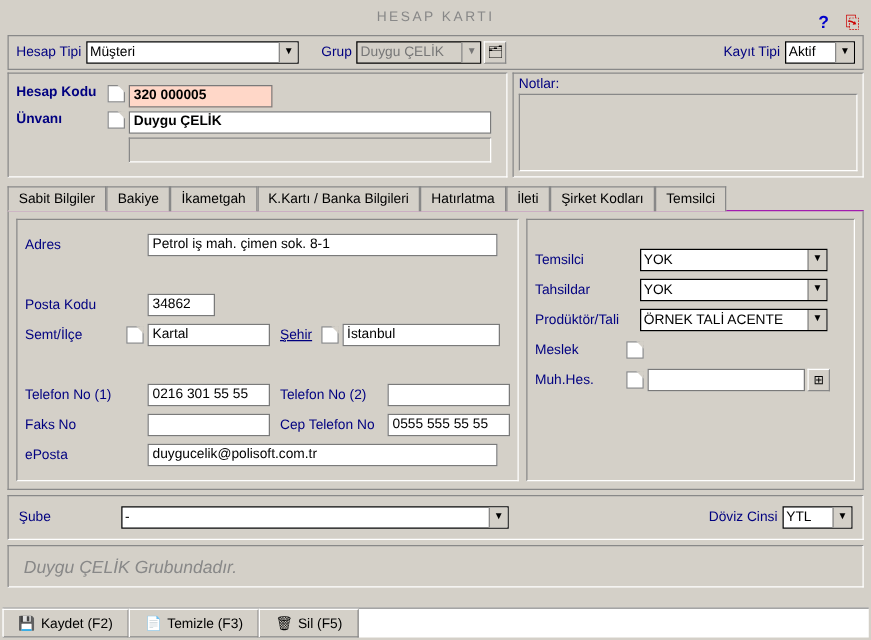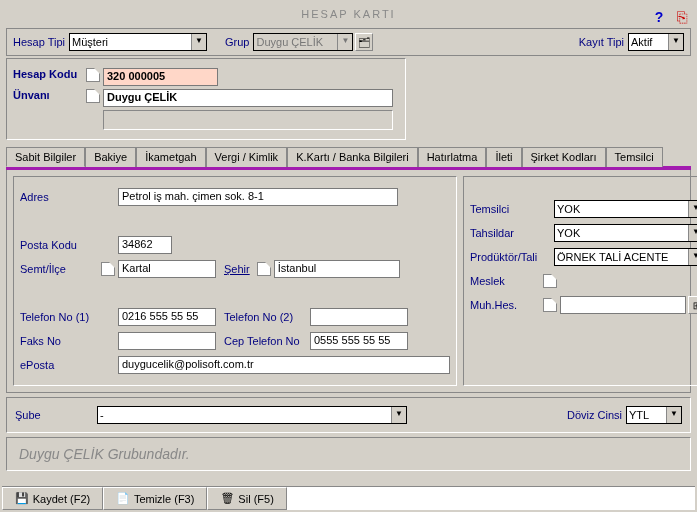--- a/index.html
+++ b/index.html
@@ -17,21 +17,21 @@
 .doc-icon { width: 14px; height: 14px; display: inline-block; margin: 0 3px; background: #fff; border: 1px solid #888; position: relative; }
 .doc-icon::after { content: ""; position: absolute; right: -1px; top: -1px; border: 3px solid transparent; border-right-color: #d4d0c8; border-top-color: #d4d0c8; }
 .text-input { background: #fff; border: 1px solid #7a7a7a; height: 18px; padding: 1px 3px; display: inline-block; overflow: hidden; }
 .text-input.pink { background: #ffd7c8; }
 .multiline { background: #d4d0c8; border: 1px solid #888; border-top-color: #888; border-left-color: #888; border-right-color: #fff; border-bottom-color: #fff; }
 .section { display: flex; margin: 0 6px; gap: 4px; }
 .left-col { flex: 0 0 400px; }
 .right-col { flex: 1; }
 .notes-label { color: #000080; padding: 2px 4px; }
 .notes-box { height: 62px; margin: 0 4px 4px 4px; }
-.tabs { display: flex; margin: 6px 6px 0 6px; border-bottom: 4px solid #a21caf; }
+.tabs { display: flex; margin: 6px 6px 0 6px; border-bottom: 1px solid #a21caf; }
 .tab { padding: 3px 8px; border: 1px solid #888; border-bottom: none; background: #d4d0c8; margin-right: 0px; position: relative; top: 1px; white-space: nowrap; }
 .tab.active { background: #d4d0c8; border-bottom: 1px solid #d4d0c8; }
 .tab-content { border: 1px solid #888; border-top: none; margin: 0 6px; padding: 6px; display: flex; gap: 6px; }
 .panel { border: 1px solid #888; border-right-color: #fff; border-bottom-color: #fff; padding: 6px; }
 .left-panel { flex: 0 0 400px; }
 .right-panel { flex: 1; }
 .row { display: flex; align-items: center; margin: 4px 0; min-height: 20px; }
 .row-label { width: 78px; color: #000080; }
 .dots-btn { width: 18px; height: 18px; background: #d4d0c8; border: 1px solid #888; border-top-color:#fff; border-left-color:#fff; display: inline-flex; align-items:center; justify-content:center; font-size:10px; margin-left: 2px; }
 .footer-bar { margin: 4px 6px; border: 1px solid #888; border-right-color:#fff; border-bottom-color:#fff; padding: 8px; display:flex; align-items:center; }
@@ -47,21 +47,21 @@
 <div class="header">
   <span>HESAP  KARTI</span>
   <div class="header-icons">
     <span style="color:#0000cc;font-weight:bold;font-size:14px;">?</span>
     <span style="color:#c00;font-size:14px;">⎘</span>
   </div>
 </div>
 
 <div class="top-bar">
   <span class="label">Hesap Tipi</span>
-  <div class="combo" style="width:138px;margin-right:18px;">
+  <div class="combo" style="width:170px;margin-right:18px;">
     <span>Müşteri</span>
       <div class="combo-btn">▼</div>
   </div>
   <span class="label">Grup</span>
   <div class="combo disabled-combo" style="width:100px;">
     <span>Duygu ÇELİK</span>
       <div class="combo-btn">▼</div>
   </div>
   <span class="dots-btn">🗂</span>
   <div style="flex:1"></div>
@@ -83,27 +83,30 @@
       <span class="field-label">Ünvanı</span>
       <span class="doc-icon"></span>
       <div class="text-input" style="width:290px;">Duygu ÇELİK</div>
     </div>
     <div class="field-row">
       <span class="field-label"></span>
       <span style="width:20px;"></span>
       <div class="multiline" style="width:290px;height:20px;"></div>
     </div>
   </div>
+  <div class="inset-panel right-col">
+    <div class="notes-label">Notlar:</div>
+    <div class="multiline notes-box"></div>
+  </div>
 </div>
 
 <div class="tabs">
   <div class="tab active">Sabit Bilgiler</div>
   <div class="tab">Bakiye</div>
   <div class="tab">İkametgah</div>
-  <div class="tab">Vergi / Kimlik</div>
   <div class="tab">K.Kartı / Banka Bilgileri</div>
   <div class="tab">Hatırlatma</div>
   <div class="tab">İleti</div>
   <div class="tab">Şirket Kodları</div>
   <div class="tab">Temsilci</div>
 </div>
 
 <div class="tab-content">
   <div class="panel left-panel">
     <div class="row">
@@ -122,35 +125,35 @@
       <span class="doc-icon"></span>
       <div class="text-input" style="width:98px;">Kartal</div>
       <span class="label" style="margin-left:8px;text-decoration:underline;">Şehir</span>
       <span class="doc-icon"></span>
       <div class="text-input" style="width:126px;">İstanbul</div>
     </div>
     <div class="row" style="height:6px;"></div>
     <div class="row">
       <span class="row-label">Telefon No (1)</span>
       <span style="width:20px;"></span>
-      <div class="text-input" style="width:98px;">0216 555 55 55</div>
+      <div class="text-input" style="width:98px;">0216 301 55 55</div>
       <span class="label" style="margin-left:8px;width:82px;display:inline-block;">Telefon No (2)</span>
       <div class="text-input" style="width:98px;"></div>
     </div>
     <div class="row">
       <span class="row-label">Faks No</span>
       <span style="width:20px;"></span>
       <div class="text-input" style="width:98px;"></div>
       <span class="label" style="margin-left:8px;width:82px;display:inline-block;">Cep Telefon No</span>
       <div class="text-input" style="width:98px;">0555 555 55 55</div>
     </div>
     <div class="row">
       <span class="row-label">ePosta</span>
       <span style="width:20px;"></span>
-      <div class="text-input" style="width:332px;">duygucelik@polisoft.com.tr</div>
+      <div class="text-input" style="width:280px;">duygucelik@polisoft.com.tr</div>
     </div>
   </div>
   <div class="panel right-panel">
     <div style="height:12px;"></div>
     <div class="row">
       <span class="row-label" style="width:84px;">Temsilci</span>
       <div class="combo" style="width:150px;">
           <span>YOK</span>
           <div class="combo-btn">▼</div>
         </div>

